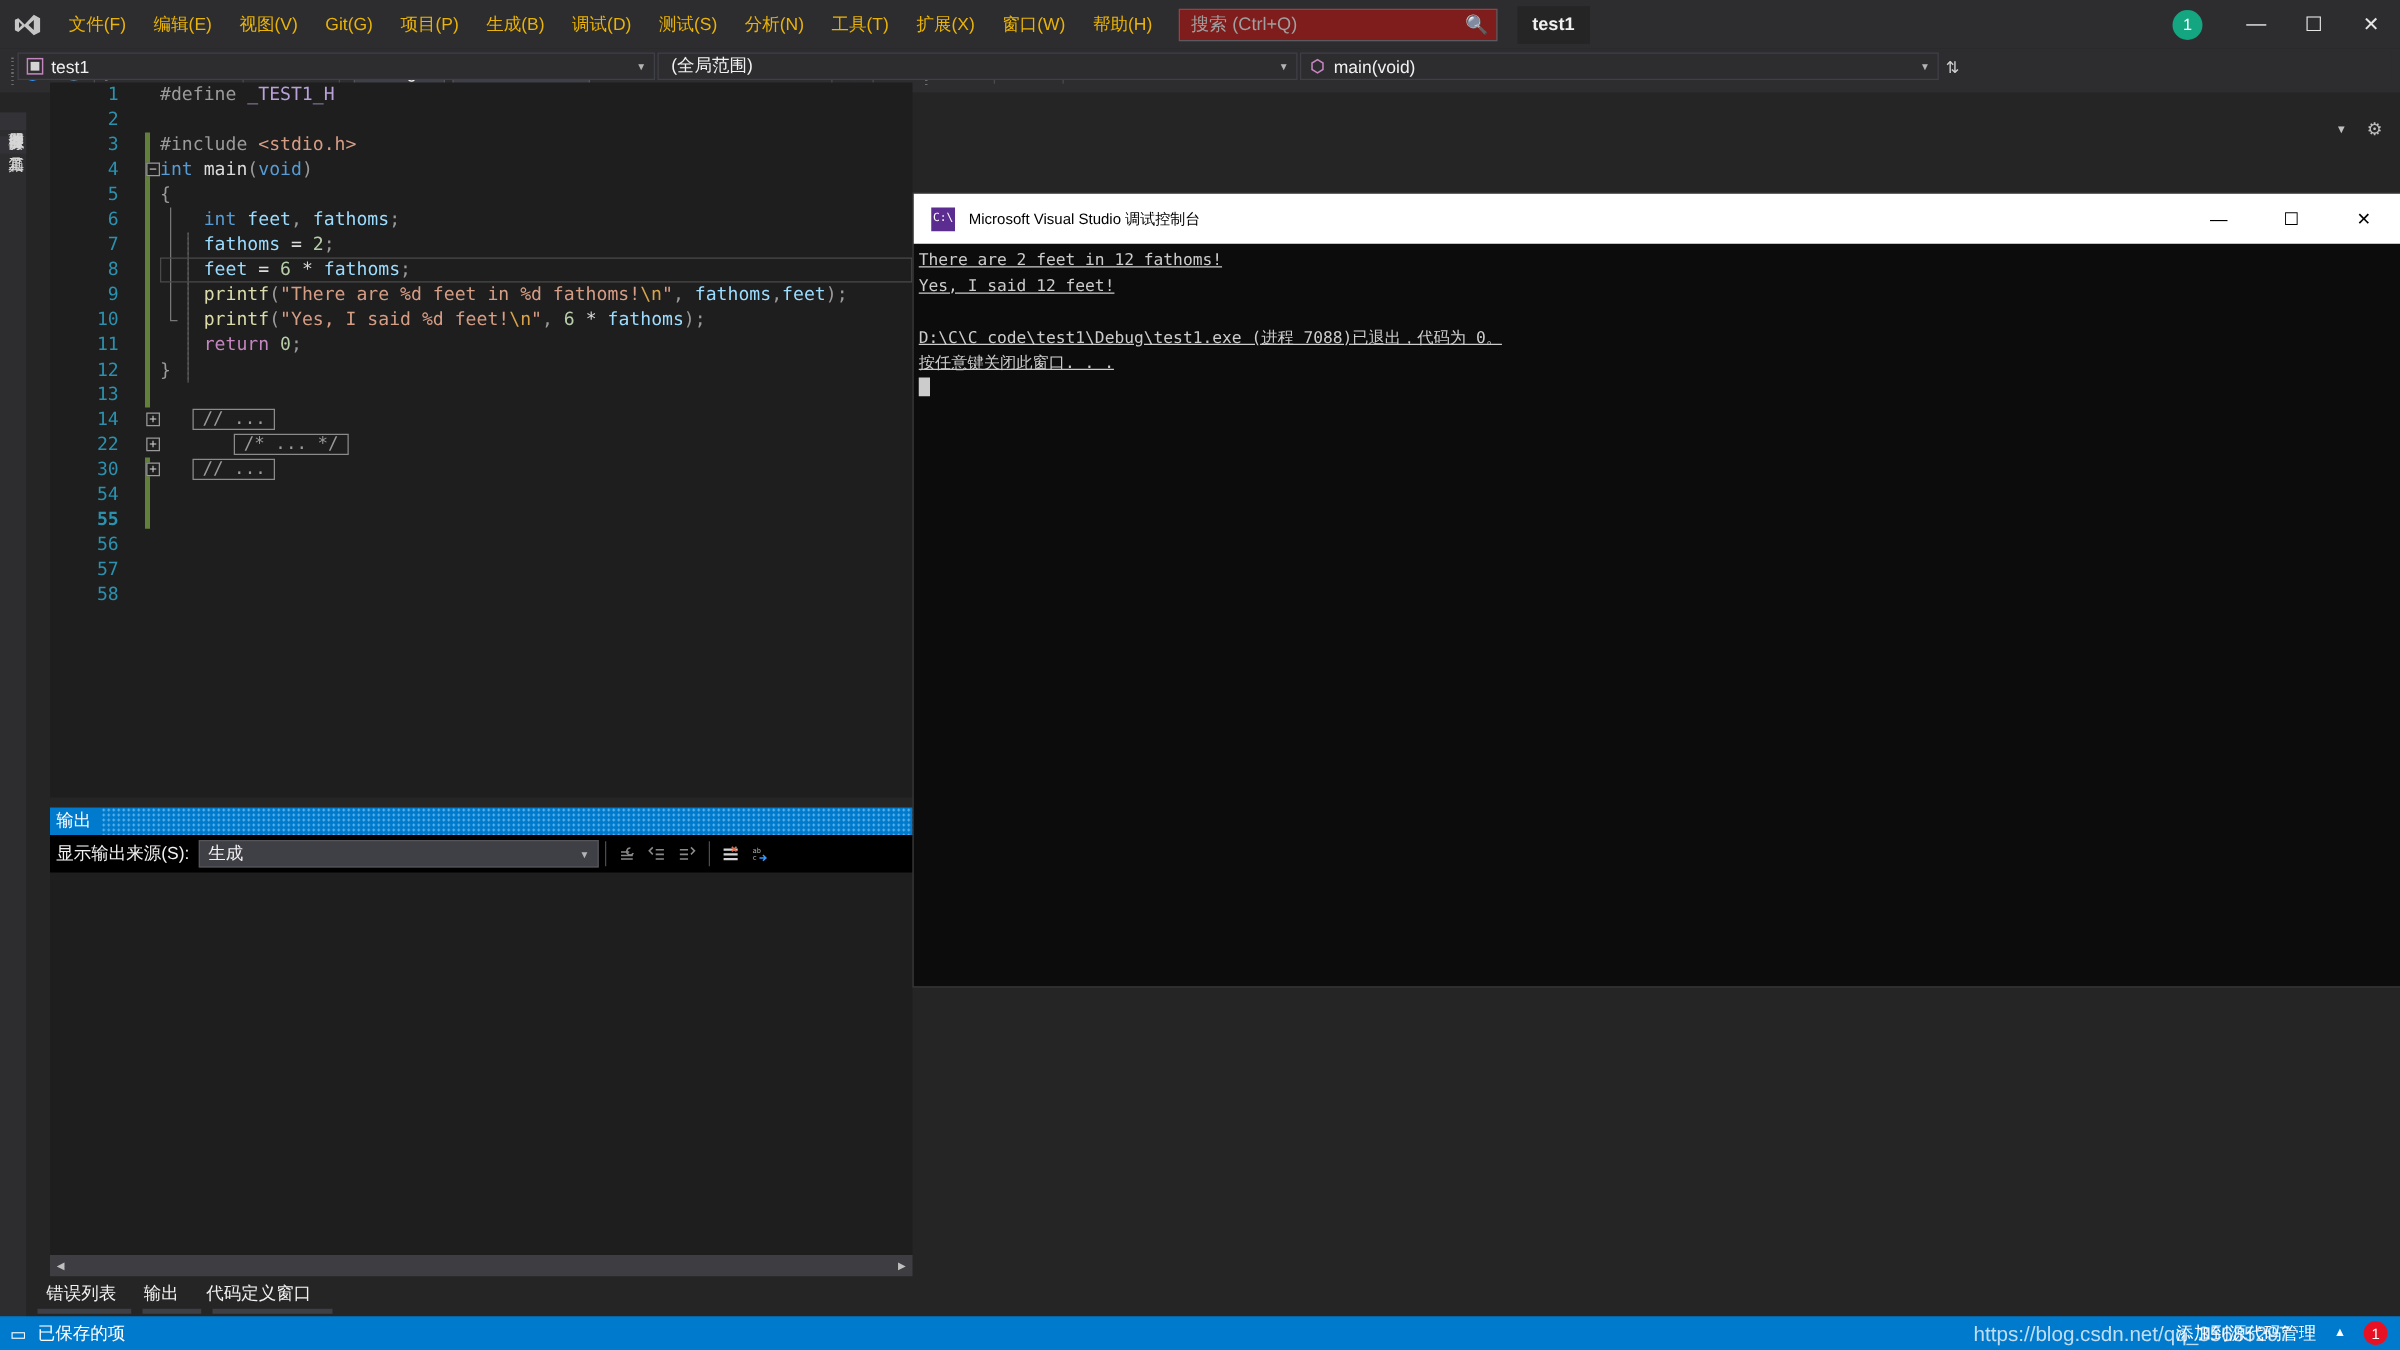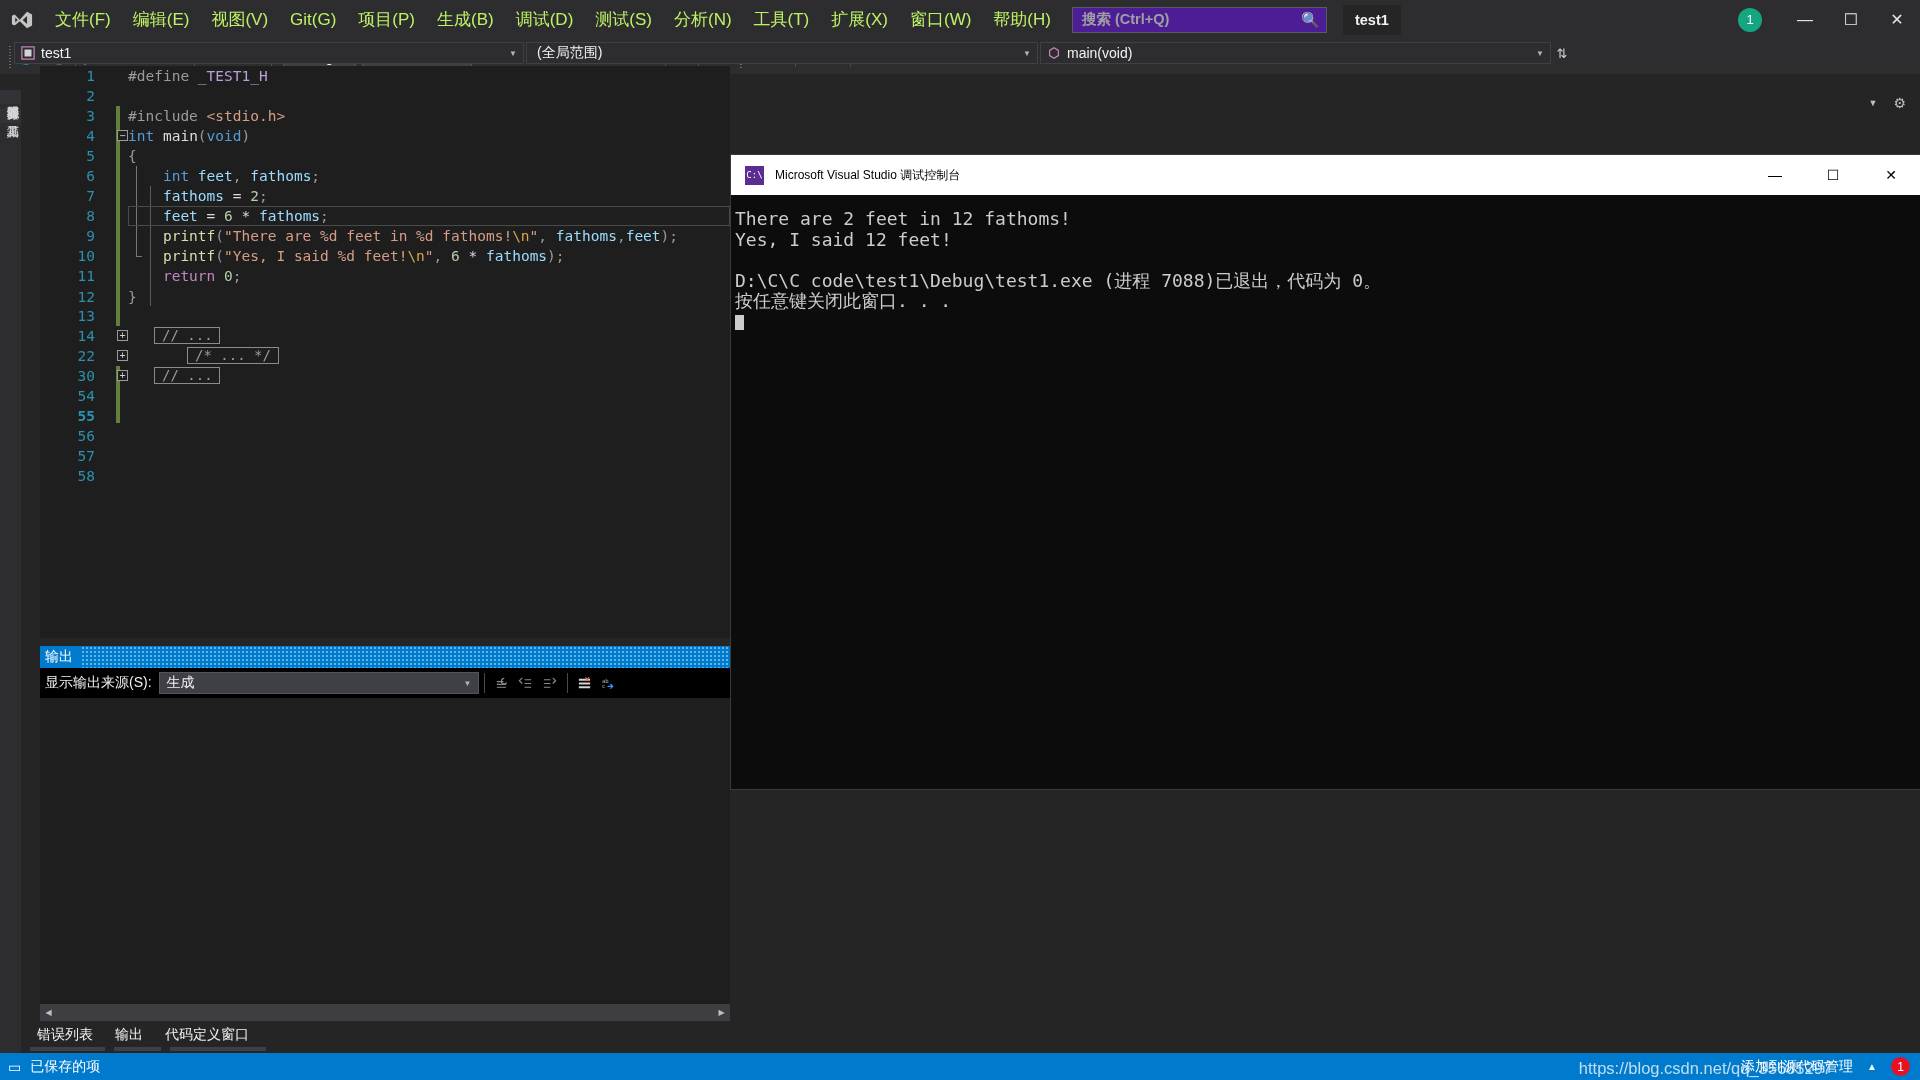--- a/index.html
+++ b/index.html
@@ -14,27 +14,26 @@
   
   .titlebar{
     position:absolute; left:0; top:0; width:1920px; height:39px;
     background:#2d2d30; display:flex; align-items:center;
   }
   .vs-logo{ width:44px; height:39px; display:flex; align-items:center; justify-content:center; }
   .vs-logo svg{ display:block; }
   .menu{ display:flex; align-items:center; height:39px; }
   .menu-item{
     padding:0 11px; height:39px; line-height:39px;
-    font-size:17px; color:#bef264; white-space:nowrap; cursor:default;
+    font-size:14px; color:#eab308; white-space:nowrap; cursor:default;
   }
   .search-box{
-    margin-left:10px; width:255px; height:26px; background:#4c1d95;
+    margin-left:10px; width:255px; height:26px; background:#7f1d1d;
     border:1px solid #5a5a60; display:flex; align-items:center;
     padding:0 6px 0 9px;
-    font-weight:bold;
   }
   .search-box .ph{ flex:1; font-size:14.5px; color:#a0a0a0; white-space:nowrap;}
   .search-box .mag{ color:#e6e6e6; font-size:15px; }
   .proj-chip{
     margin-left:16px; height:30px; padding:0 12px; display:flex; align-items:center;
     background:#252526; color:#f1f1f1; font-size:14.5px; font-weight:bold;
   }
   .tb-right{ position:absolute; right:0; top:0; height:39px; display:flex; align-items:center; }
   .acct{
     width:24px;height:24px;border-radius:50%;background:#13a680;color:#fff;
@@ -159,22 +158,22 @@
   .console{
     position:absolute; left:731px; top:155px; width:1189px; height:634px;
     background:#0c0c0c; box-shadow:0 0 0 1px #3a3a3a;
   }
   .console-title{ height:40px;background:#ffffff;display:flex;align-items:center;padding-left:14px; }
   .cicon{ width:19px;height:19px;background:#5c2d91;color:#fff;font-size:9px;
           display:flex;align-items:center;justify-content:center;font-family:"DejaVu Sans Mono",monospace;margin-right:11px;}
   .console-title .ct{ color:#000; font-size:12px; }
   .cwbtns{ margin-left:auto; display:flex; height:40px; }
   .cwb{ width:58px;height:40px;display:flex;align-items:center;justify-content:center;color:#000;font-size:14px;}
-  .console-body{ padding:14px 0 0 4px; font-family:"DejaVu Sans Mono", monospace;
-                 font-size:18px; line-height:20.5px; color:#ccc; white-space:pre; }
+  .console-body{ padding:4px 0 0 4px; font-family:"DejaVu Sans Mono", monospace;
+                 font-size:13px; line-height:20.5px; color:#ccc; white-space:pre;text-decoration:underline; }
   .console-cursor{ display:inline-block; width:9px; height:15px; background:#cccccc; vertical-align:-2px; }
 
   
   .bottom-tabs{ position:absolute; left:26px; bottom:33px; height:24px; display:flex; align-items:center; }
   .btab{ color:#f1f1f1; font-size:14px; padding:0 11px; }
   .btab-ul{ position:absolute; height:4px; background:#3f3f46; bottom:29px; }
   .statusbar{ position:absolute;left:0;bottom:0;width:1920px;height:27px;background:#007acc;display:flex;align-items:center; }
   .sb-left{ display:flex;align-items:center;padding-left:8px;color:#fff;font-size:14px; }
   .sb-flag{ margin-right:9px; font-size:14px; }
   .sb-right{ margin-left:auto;display:flex;align-items:center;padding-right:10px;color:#fff;font-size:14px;gap:14px; }

